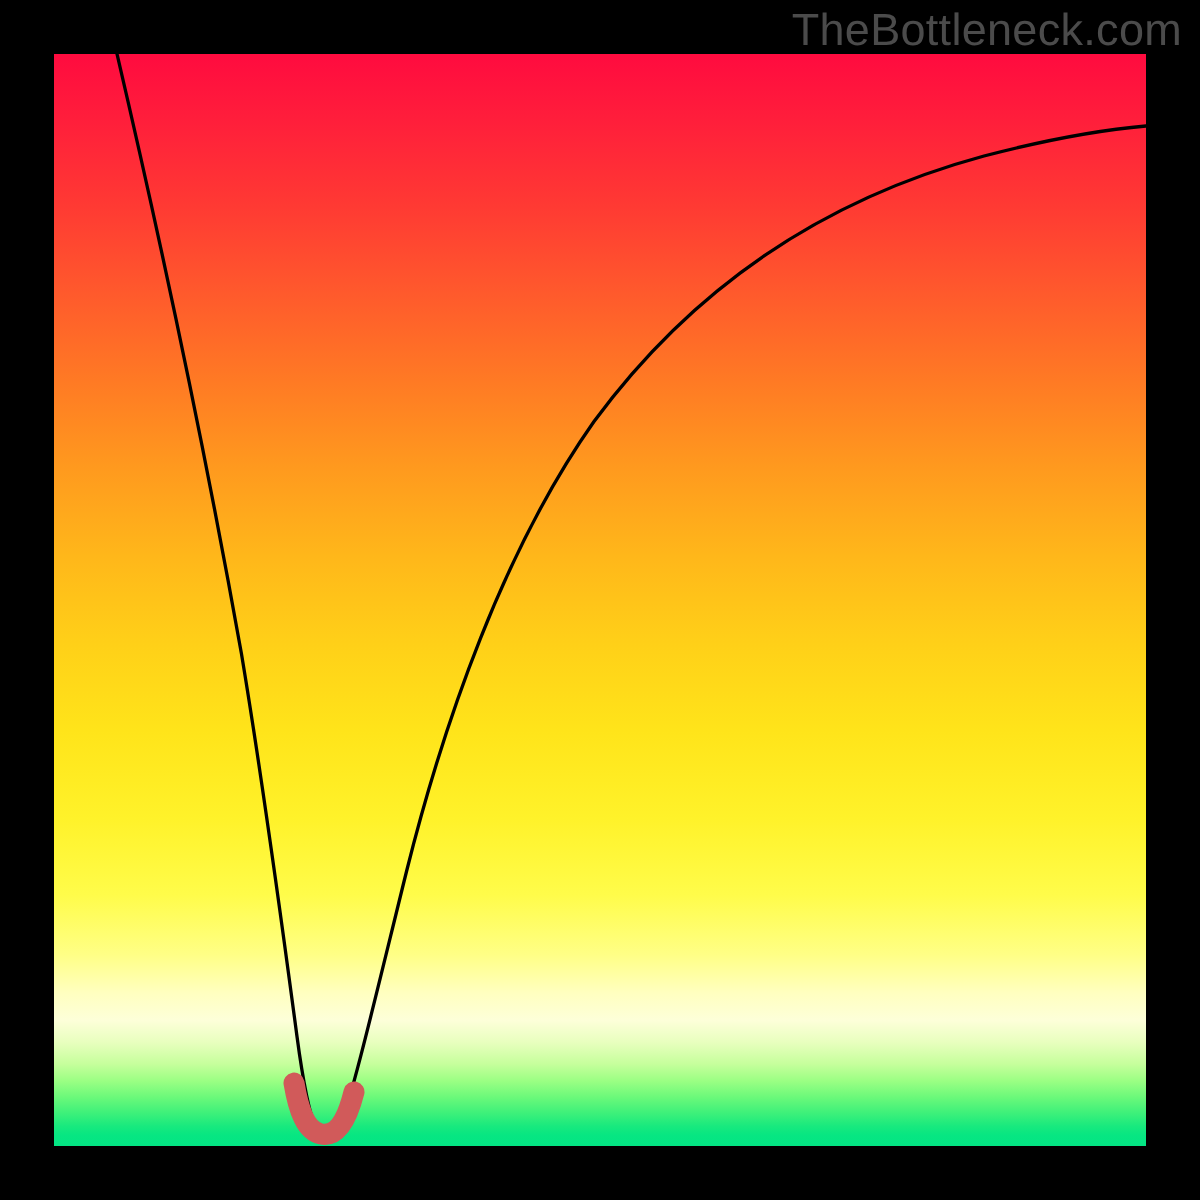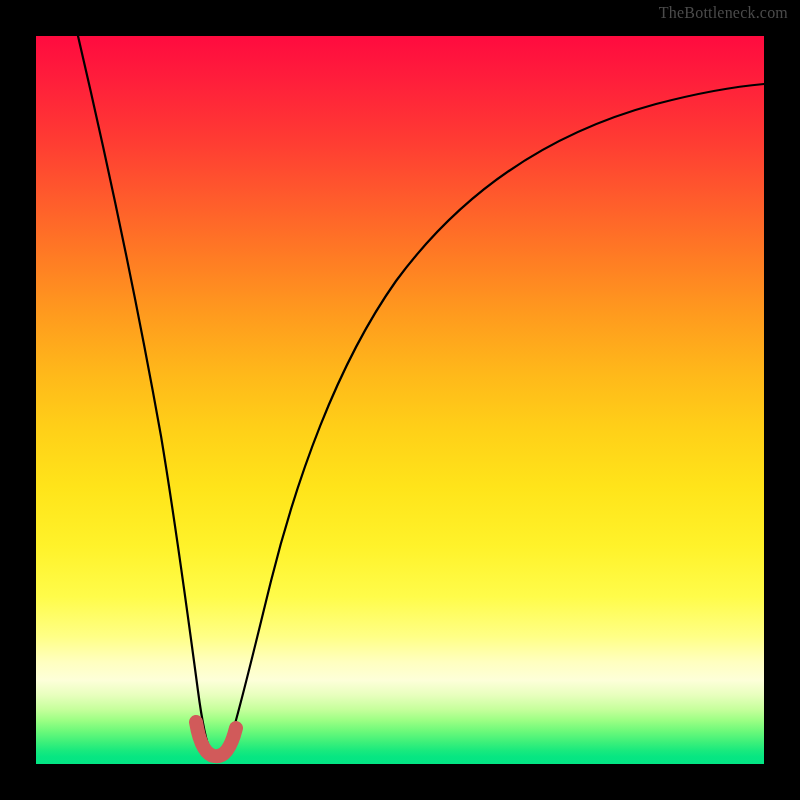--- a/index.html
+++ b/index.html
@@ -15,22 +15,22 @@
     left: 0;
     top: 0;
     width: 800px;
     height: 800px;
     background: #000;
   }
   .watermark {
     position: absolute;
     top: 4px;
     right: 12px;
-    font-family: Liberation Serif, serif;
-    font-size: 16px;
+    font-family: Liberation Sans, sans-serif;
+    font-size: 30px;
     color: #4b4b4b;
     letter-spacing: 0.2px;
     z-index: 10;
   }
   .plot {
     position: absolute;
     left: 36px;
     top: 36px;
     width: 728px;
     height: 728px;

